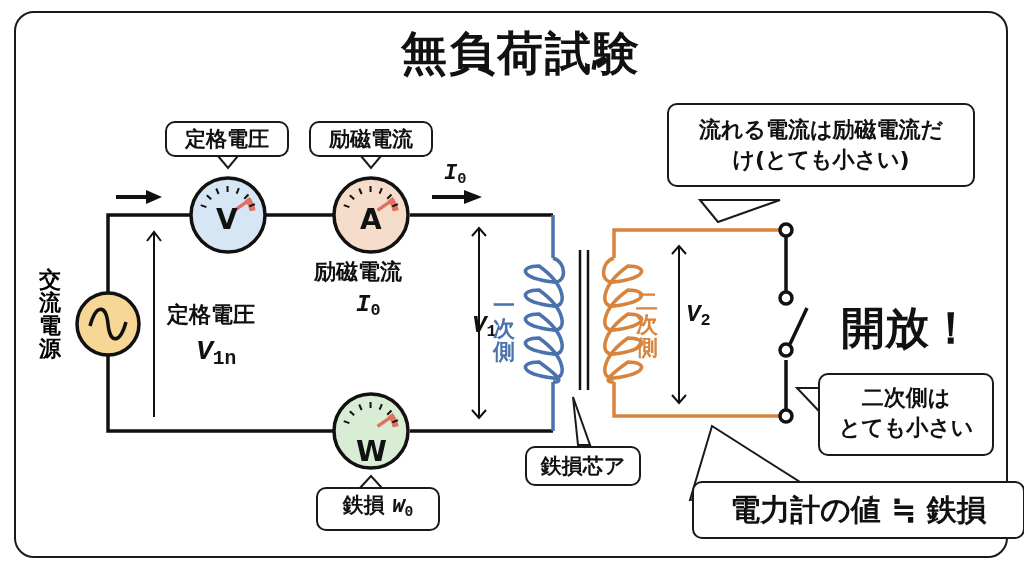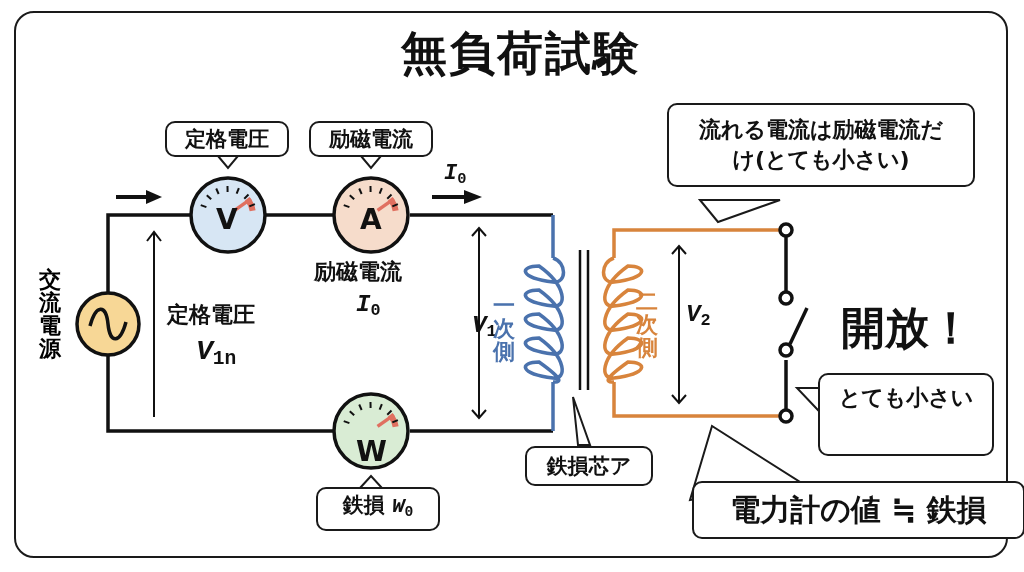--- a/index.html
+++ b/index.html
@@ -166,30 +166,31 @@
 <div class="vert" style="left:491px;top:294px;width:26px;font-size:22px;color:#4a72ad;">
   <span id="primary-label"><div>一</div><div>次</div><div>側</div></span>
 </div>
 
 <div class="vert" style="left:634px;top:290px;width:26px;font-size:22px;color:#d8843c;">
   <span id="secondary-label"><div>二</div><div>次</div><div>側</div></span>
 </div>
 
 <div class="t math" style="left:686px;top:303px;font-size:24px;"><span>V</span><span class="sub">2</span></div>
 
-<div class="bubble" style="left:525px;top:446px;width:128px;height:40px;font-size:21px;line-height:36px;">
+<div class="bubble" style="left:525px;top:446px;width:116px;height:40px;font-size:21px;line-height:36px;">
   <span>鉄損芯ア</span>
 </div>
 
 <div class="t" style="left:816px;top:306px;font-size:44px;margin-left:25px;">開放！</div>
 
 <div class="bubble" style="left:667px;top:103px;width:308px;height:84px;font-size:22px;line-height:30px;padding-top:10px;">
   <div>流れる電流は励磁電流だ</div>
   <div>け(とても小さい)</div>
 </div>
 
 <div class="bubble" style="left:818px;top:373px;width:176px;height:83px;font-size:22px;line-height:30px;padding-top:8px;">
+  <div>二次側は</div>
   <div>とても小さい</div>
 </div>
 
 <div class="bubble" style="left:659px;top:481px;width:333px;height:58px;font-size:30px;line-height:54px;margin-left:33px;">
   <span>電力計の値 ≒ 鉄損</span>
 </div>
 
 </body></html>

